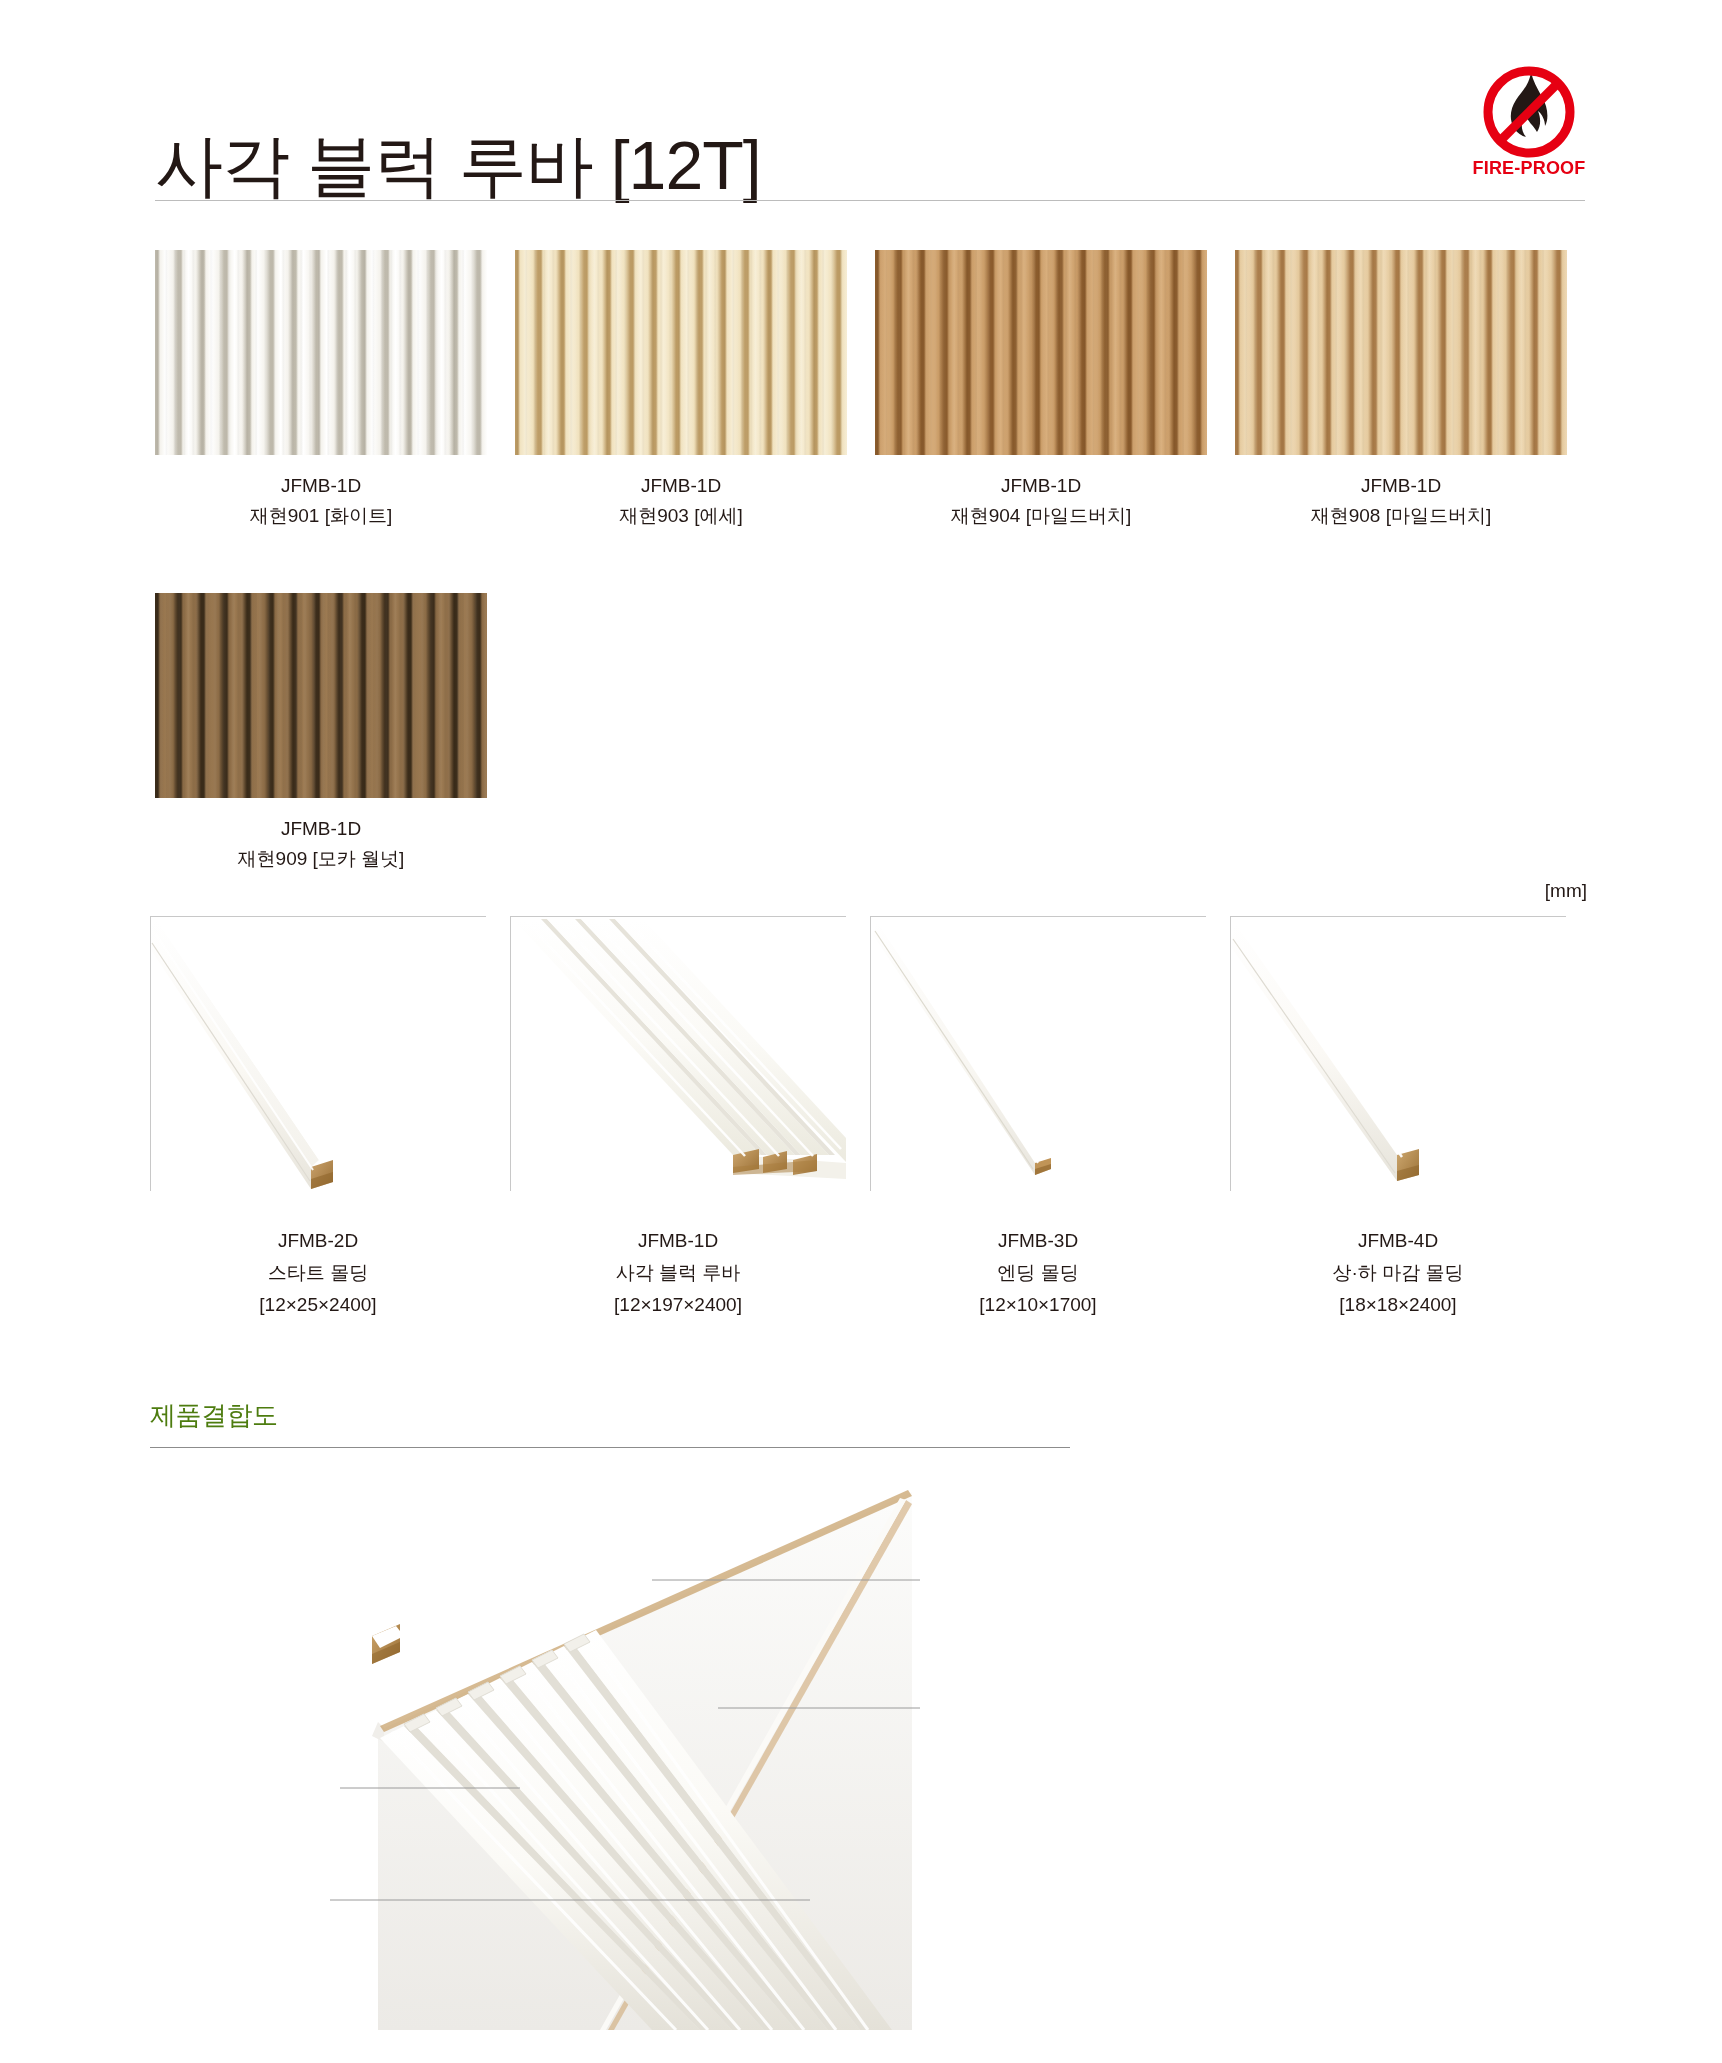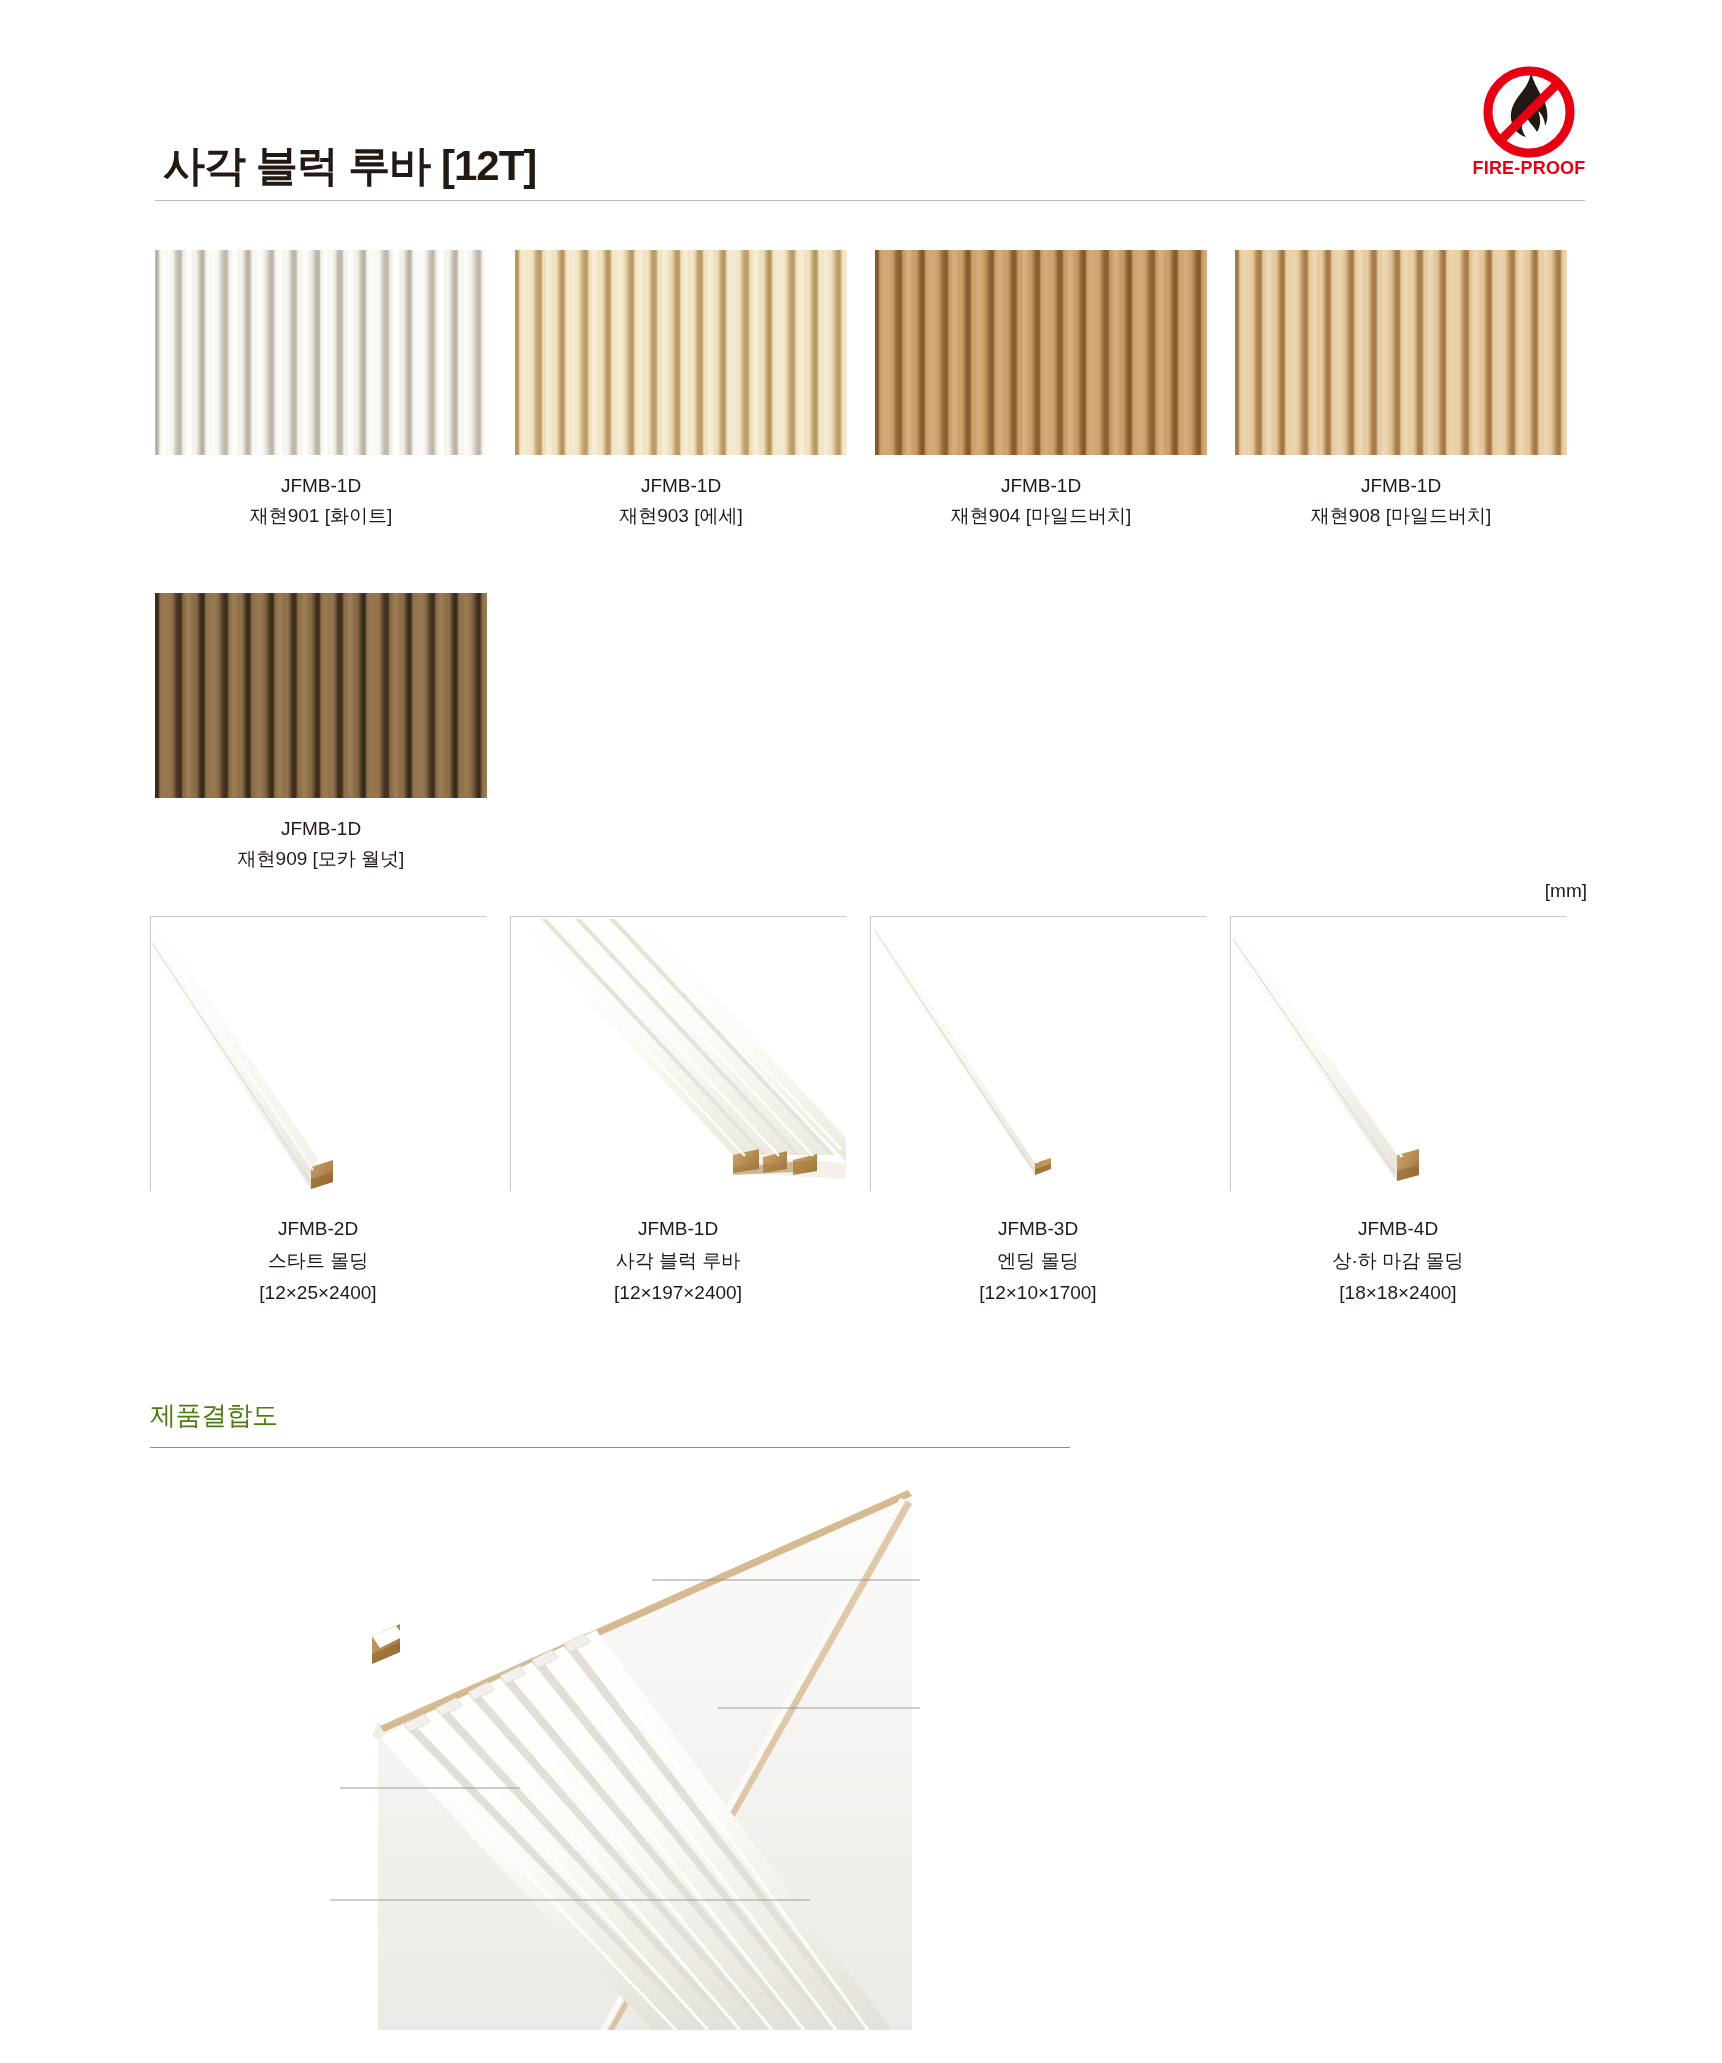--- a/index.html
+++ b/index.html
@@ -9,23 +9,23 @@
     width:1722px; height:2063px;
     font-family:"Liberation Sans","DejaVu Sans",sans-serif;
     color:#231815; position:relative; overflow:hidden;
   }
 
   .page { position:relative; width:1722px; height:2063px; }
 
   
   .header { position:absolute; left:155px; top:78px; width:1430px; height:120px; }
   .page-title {
-    position:absolute; left:8px; top:88px;
+    position:absolute; left:0; top:88px;
     transform:translateY(-50%);
-    font-size:42px; font-weight:700; letter-spacing:-1px;
+    font-size:68px; font-weight:400; letter-spacing:-1px;
     color:#231815; white-space:nowrap;
   }
   .header-rule {
     position:absolute; left:0; top:122px; width:1430px; height:1px;
     background:#bcbcbc;
   }
 
   
   .fireproof { position:absolute; left:1470px; top:62px; width:118px; height:118px; }
   .fireproof .fp-circle { position:absolute; left:9px; top:0; width:100px; height:100px; }
@@ -70,21 +70,21 @@
   .mold-row { display:flex; }
   .mold-cell { width:368px; position:relative; }
   .mold-frame {
     width:336px; height:275px; position:relative;
     border-top:1px solid #c8c8c8;
     border-left:1px solid #c8c8c8;
     overflow:hidden; background:#fff;
   }
   .mold-cell:first-child .mold-frame { border-left:1px solid #c8c8c8; }
   .mold-cap {
-    width:336px; text-align:center; margin-top:22px;
+    width:336px; text-align:center; margin-top:34px;
     font-size:19px; line-height:32px; color:#231815;
   }
 
   
   .assembly-head { position:absolute; left:150px; top:1398px; width:920px; }
   .assembly-title { font-size:26px; color:#4d7c0f; letter-spacing:-.5px; }
   .assembly-rule { margin-top:14px; width:920px; height:1px; background:#8c8c8c; }
 
   .assembly { position:absolute; left:0px; top:1470px; width:1722px; height:580px; }
   .assembly-canvas { position:absolute; left:0; top:0; width:1722px; height:580px; }

